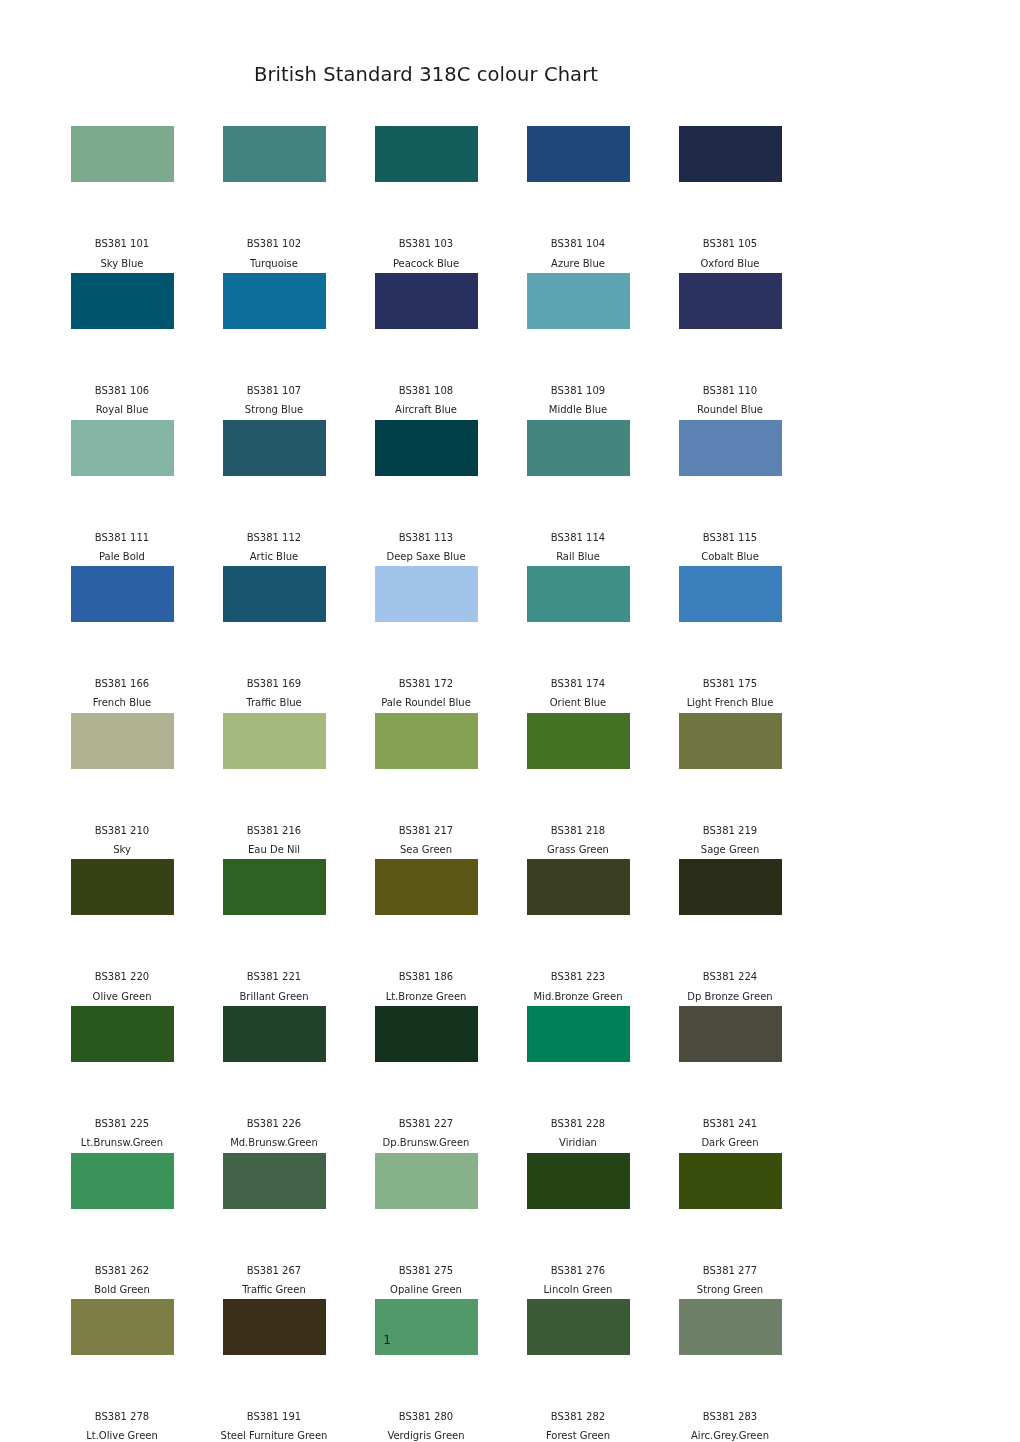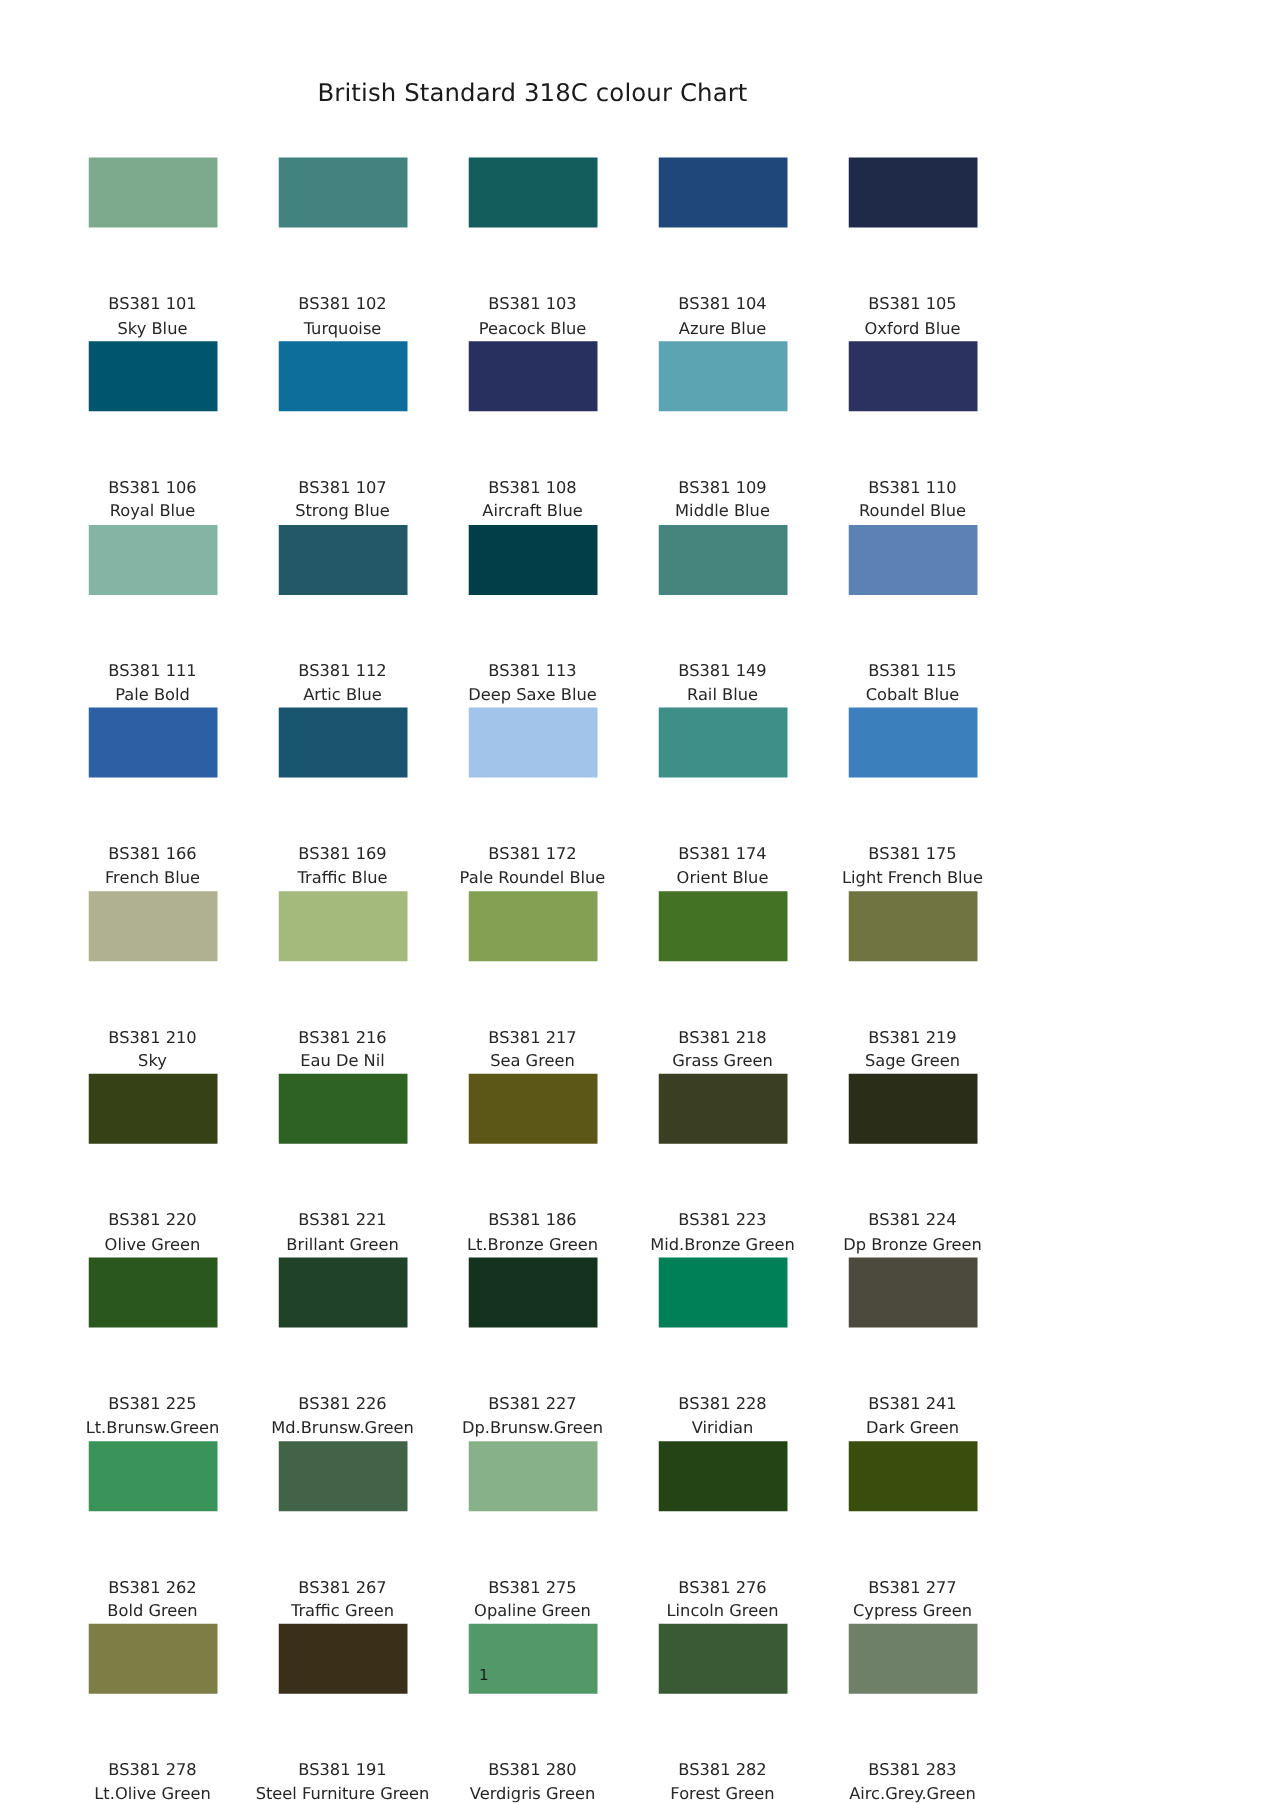--- a/index.html
+++ b/index.html
@@ -48,21 +48,21 @@
   .swatch-cell {
     height: 108px;
   }
   .swatch {
     width: 103px;
     height: 56px;
     margin: 0 auto;
     display: block;
   }
   .label {
-    font-size: 13px;
+    font-size: 10px;
     color: #262626;
     line-height: 19.3px;
     padding-top: 8px;
     font-weight: 400;
     white-space: normal;
   }
   .label .code {
     display: block;
   }
   .label .nm {
@@ -190,21 +190,21 @@
           </td>
           <td class="label">
             <span class="code">BS381 112</span>
             <span class="nm">Artic Blue</span>
           </td>
           <td class="label">
             <span class="code">BS381 113</span>
             <span class="nm">Deep Saxe Blue</span>
           </td>
           <td class="label">
-            <span class="code">BS381 149</span>
+            <span class="code">BS381 114</span>
             <span class="nm">Rail Blue</span>
           </td>
           <td class="label">
             <span class="code">BS381 115</span>
             <span class="nm">Cobalt Blue</span>
           </td>
         </tr>
         <tr>
           <td class="swatch-cell">
             <div class="swatch" title="French Blue" style="background-color: rgb(43, 97, 164);"></div>
@@ -390,21 +390,21 @@
           <td class="label">
             <span class="code">BS381 275</span>
             <span class="nm">Opaline Green</span>
           </td>
           <td class="label">
             <span class="code">BS381 276</span>
             <span class="nm">Lincoln Green</span>
           </td>
           <td class="label">
             <span class="code">BS381 277</span>
-            <span class="nm">Cypress Green</span>
+            <span class="nm">Strong Green</span>
           </td>
         </tr>
         <tr>
           <td class="swatch-cell">
             <div class="swatch" title="Lt.Olive Green" style="background-color: rgb(124, 126, 70);"></div>
           </td>
           <td class="swatch-cell">
             <div class="swatch" title="Steel Furniture Green" style="background-color: rgb(58, 48, 25);"></div>
           </td>
           <td class="swatch-cell">

